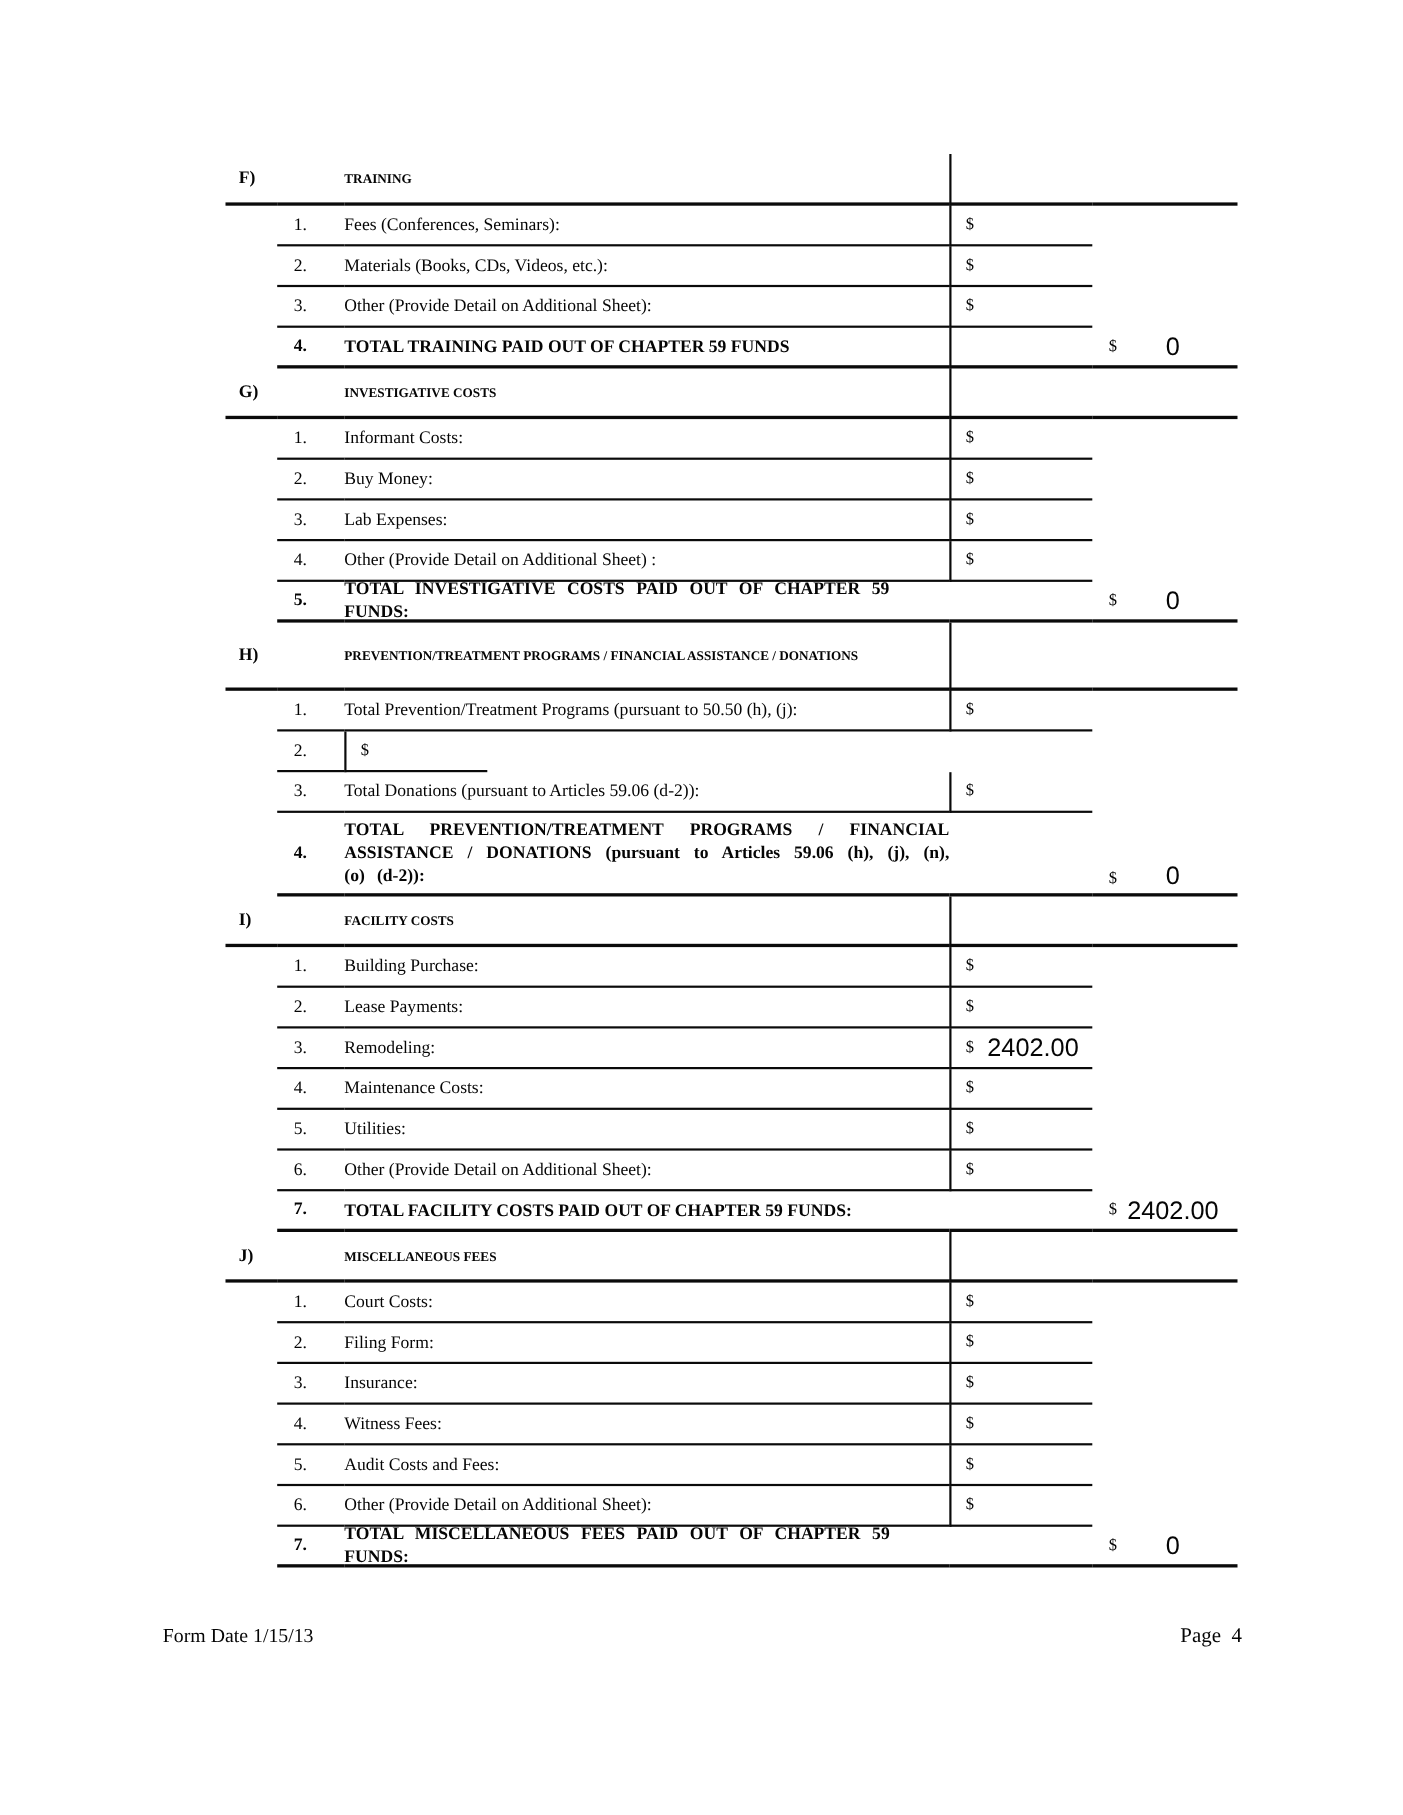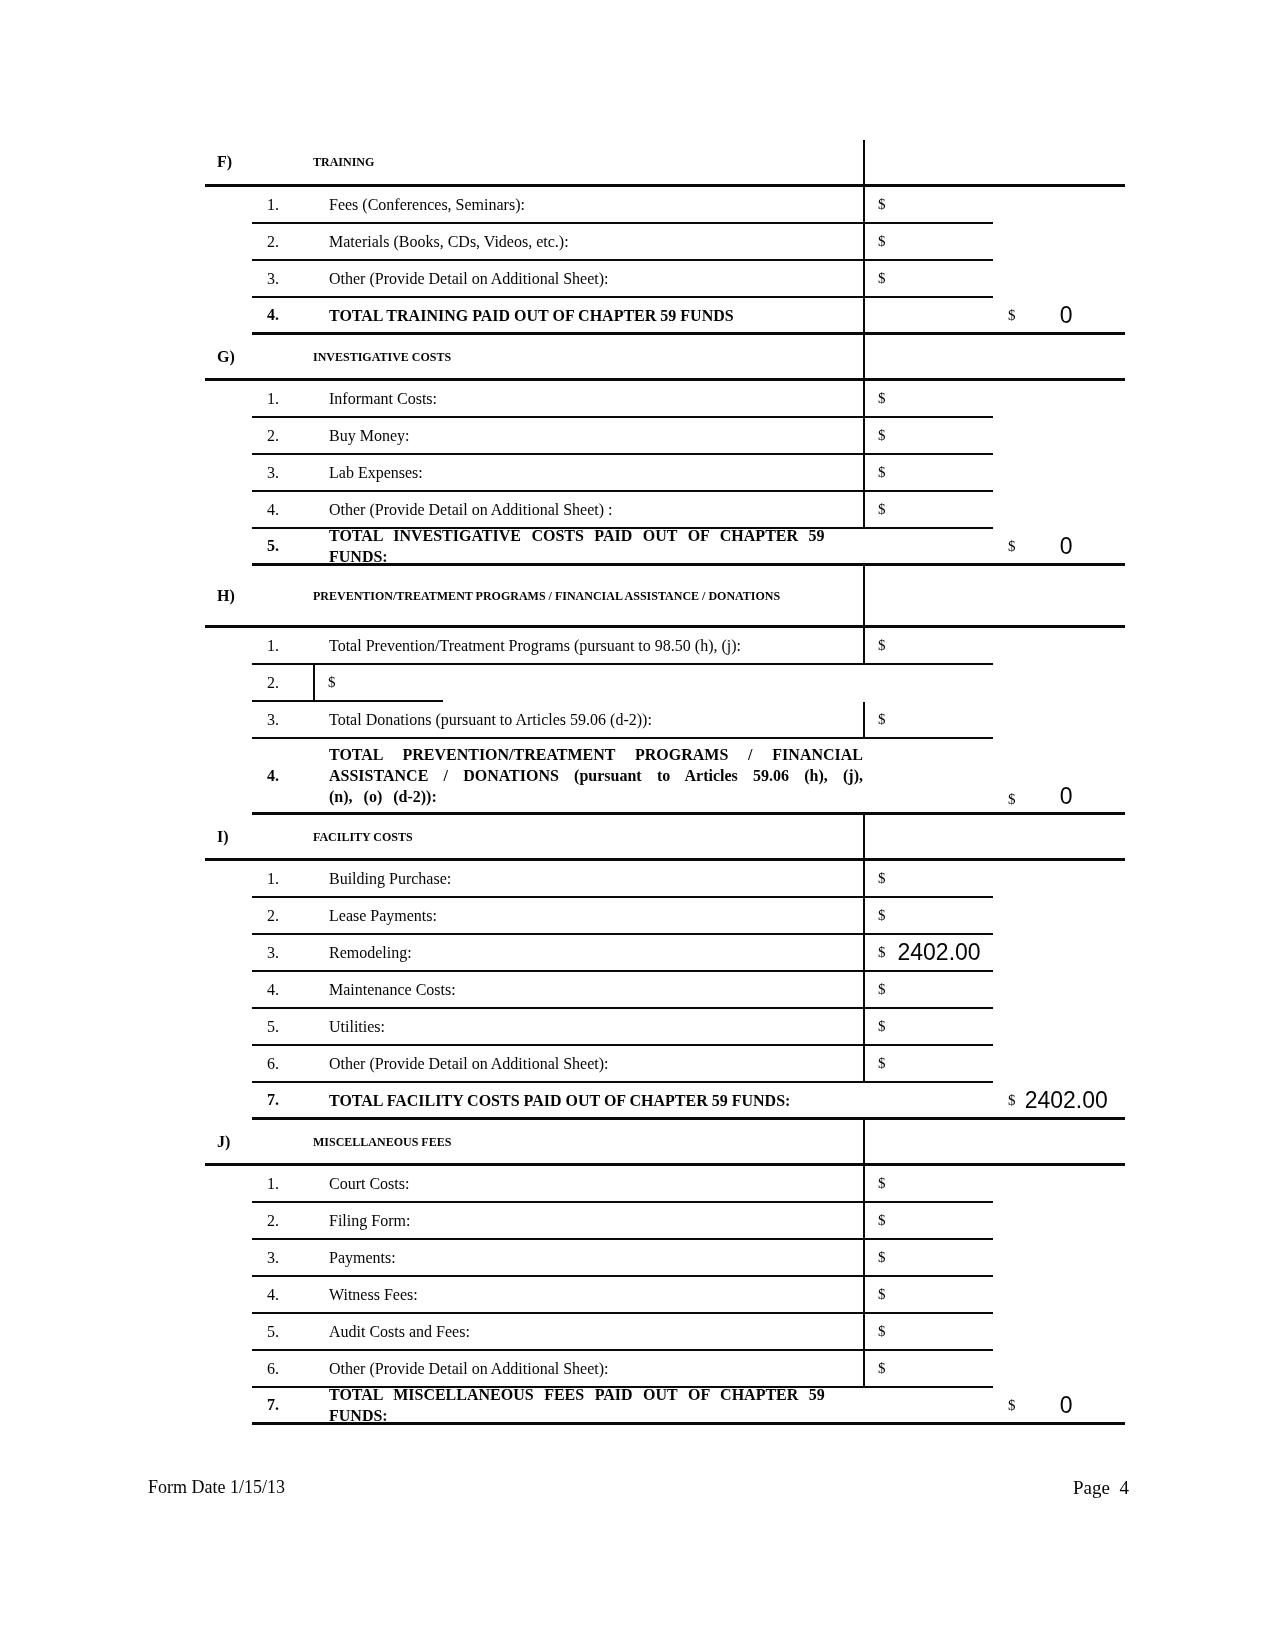--- a/index.html
+++ b/index.html
@@ -22,21 +22,21 @@
   .tall .c3{padding:5px 0;}
   
   .head .c{border-bottom:3px solid #0a0a0a;}
   .item .c2,.item .c3,.item .c4{border-bottom:2px solid #0a0a0a;}
   .total .c2,.total .c3,.total .c4,.total .c5{border-bottom:3px solid #0a0a0a;}
   .vline{border-left:2px solid #0a0a0a;}
   
   .letter{padding-left:12px;font-weight:bold;font-size:16px;}
   .title{font-weight:bold;font-size:12px;line-height:20px;width:100%;}
   .num{padding-left:15px;font-size:16px;}
-  .lbl{font-size:16px;line-height:21px;width:100%;margin-left:16px;}
+  .lbl{font-size:16px;line-height:21px;width:100%;}
   .b{font-weight:bold;}
   .stretch{word-spacing:6.5px;}
   .justify{text-align:justify;word-spacing:7px;}
   .dollar{font-size:15px;}
   .c4 .dollar{margin-left:13px;}
   .c5 .dollar{margin-left:15px;}
   .fill{font-family:"Liberation Sans",sans-serif;font-size:23px;line-height:23px;}
   .c4 .fill{margin-left:12px;flex:1;}
   .c5 .fill{flex:1;text-align:center;margin-right:8px;}
   .bottom{align-items:flex-end;padding-bottom:4px;}
@@ -206,21 +206,21 @@
         </div>
         <div class="c c4 vline"></div>
         <div class="c c5"></div>
       </div>
       <div class="row item">
         <div class="c c1"></div>
         <div class="c c2">
           <span class="num">1.</span>
         </div>
         <div class="c c3">
-          <span class="lbl">Total Prevention/Treatment Programs (pursuant to 98.50 (h), (j):</span>
+          <span class="lbl">Total Prevention/Treatment Programs (pursuant to 50.50 (h), (j):</span>
         </div>
         <div class="c c4 vline">
           <span class="dollar">$</span>
           <span class="fill"></span>
         </div>
         <div class="c c5"></div>
       </div>
       <div class="row item">
         <div class="c c1"></div>
         <div class="c c2">
@@ -407,21 +407,21 @@
           <span class="fill"></span>
         </div>
         <div class="c c5"></div>
       </div>
       <div class="row item">
         <div class="c c1"></div>
         <div class="c c2">
           <span class="num">3.</span>
         </div>
         <div class="c c3">
-          <span class="lbl">Payments:</span>
+          <span class="lbl">Insurance:</span>
         </div>
         <div class="c c4 vline">
           <span class="dollar">$</span>
           <span class="fill"></span>
         </div>
         <div class="c c5"></div>
       </div>
       <div class="row item">
         <div class="c c1"></div>
         <div class="c c2">

